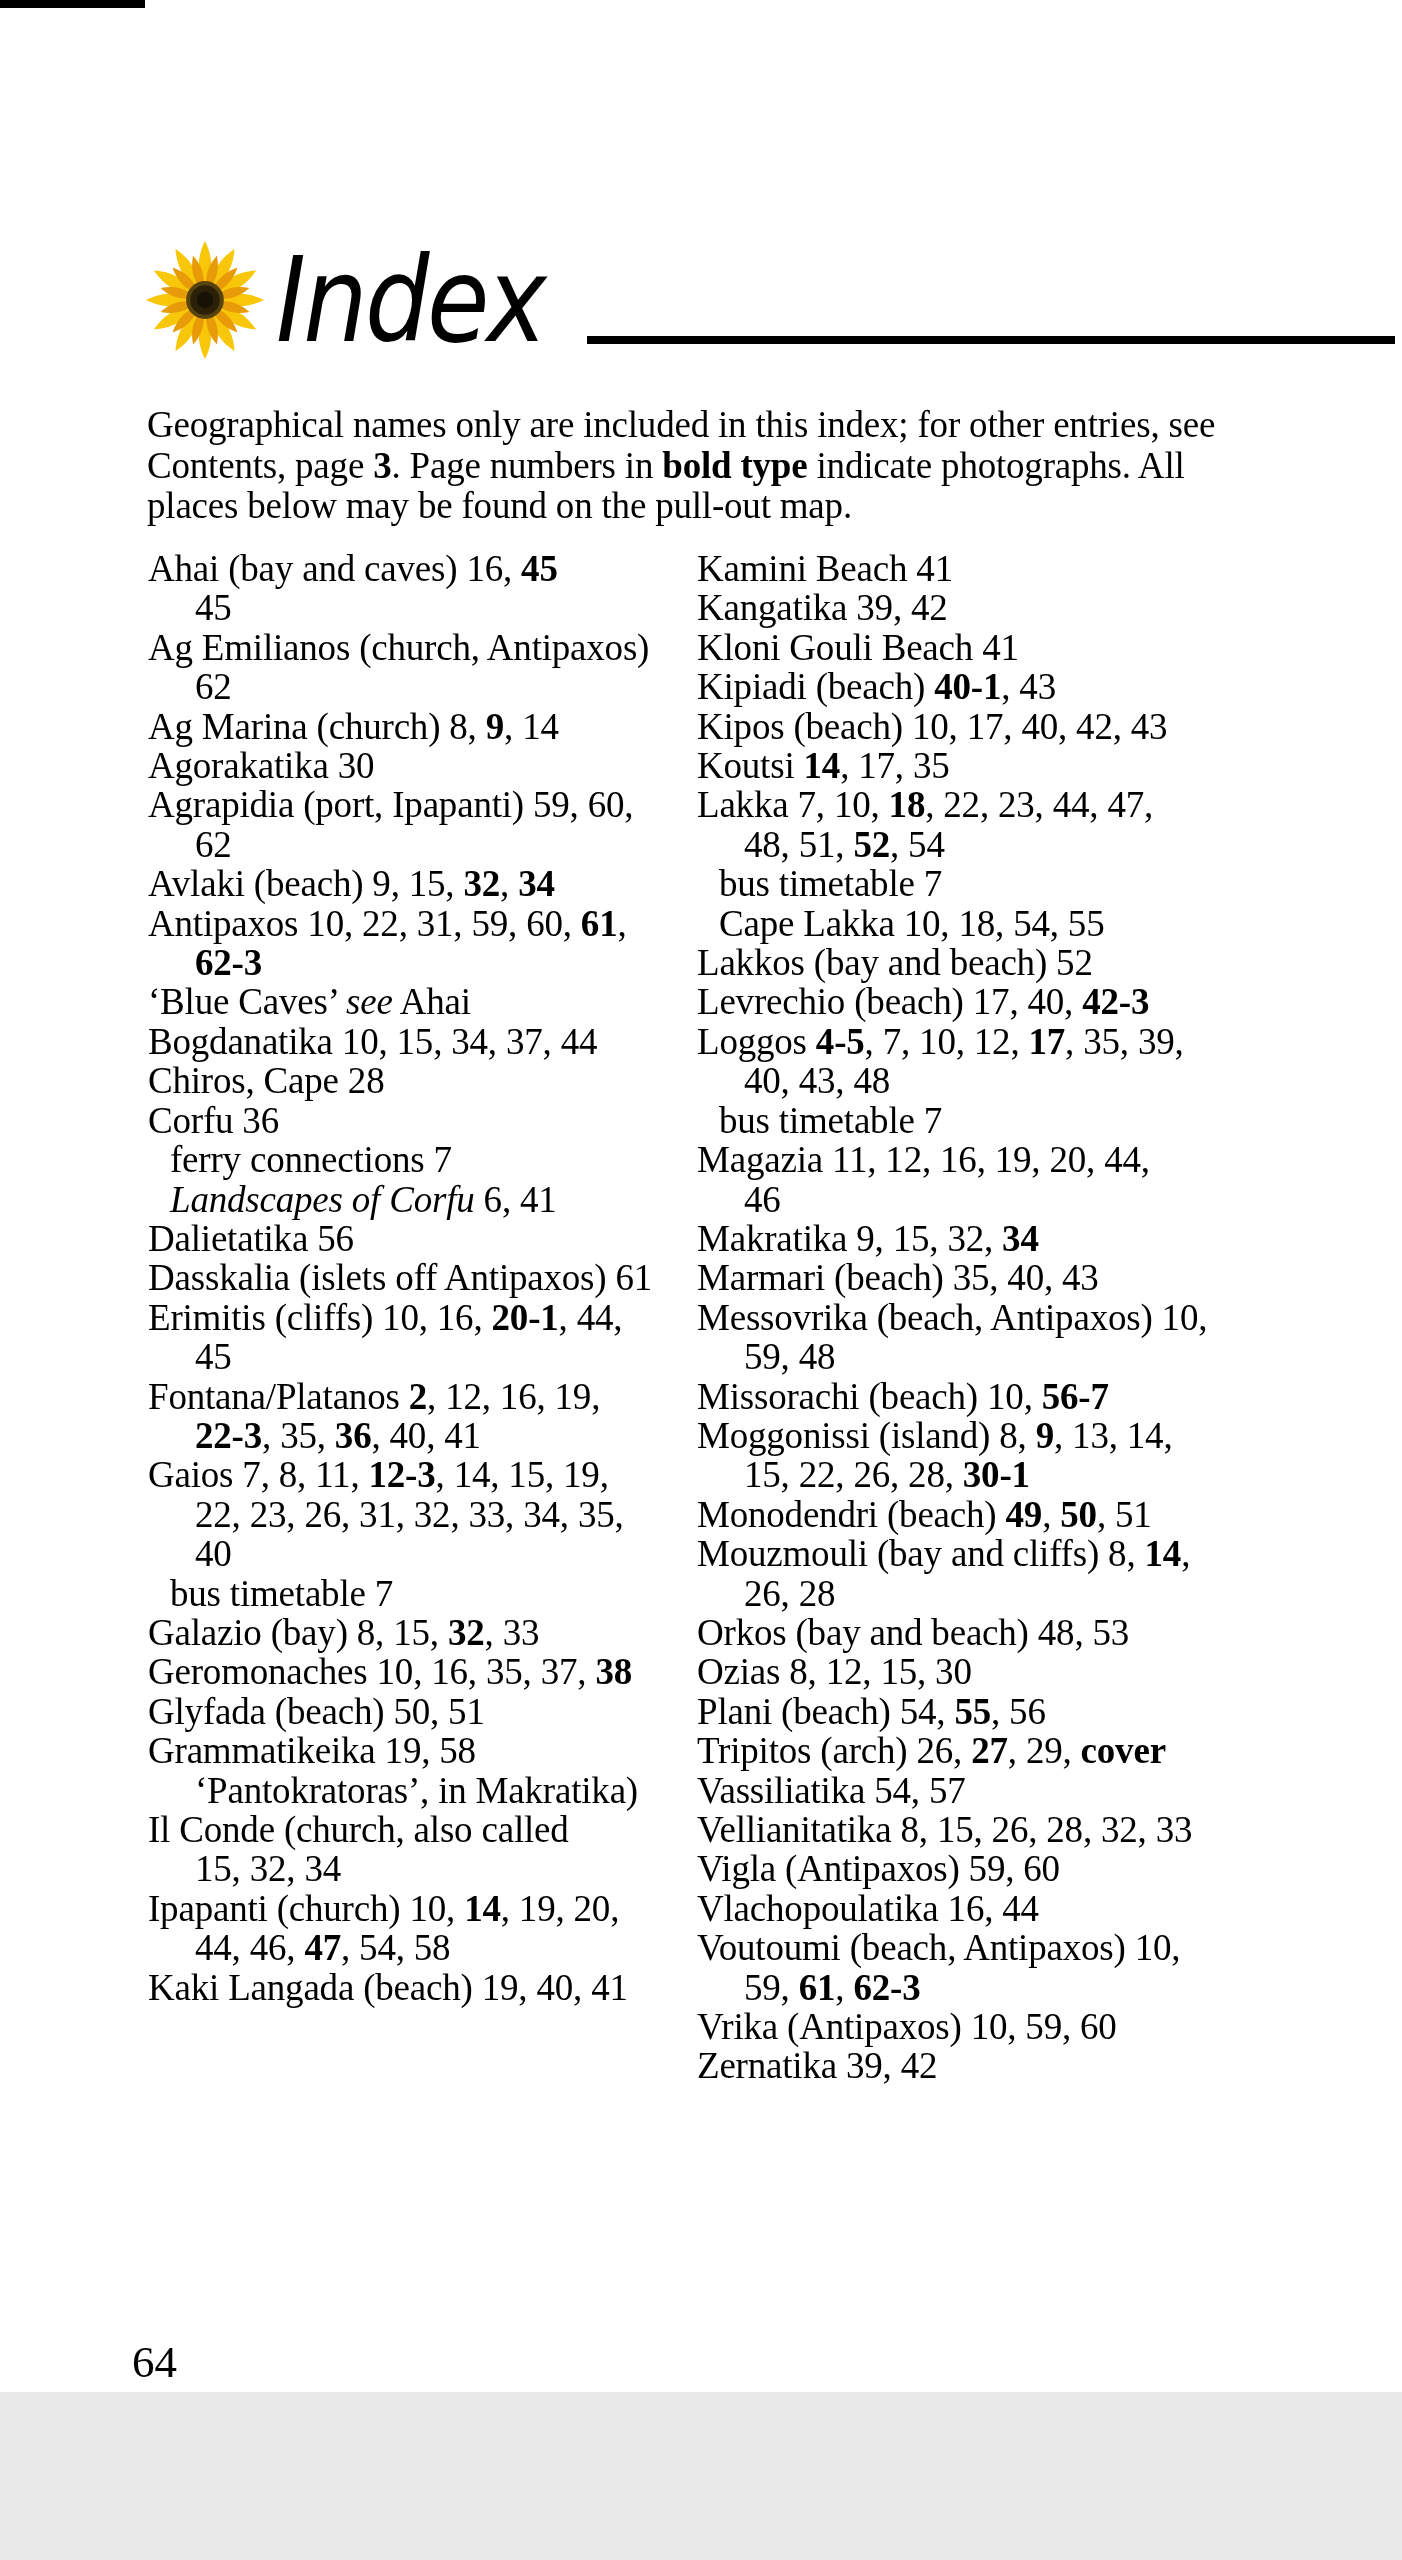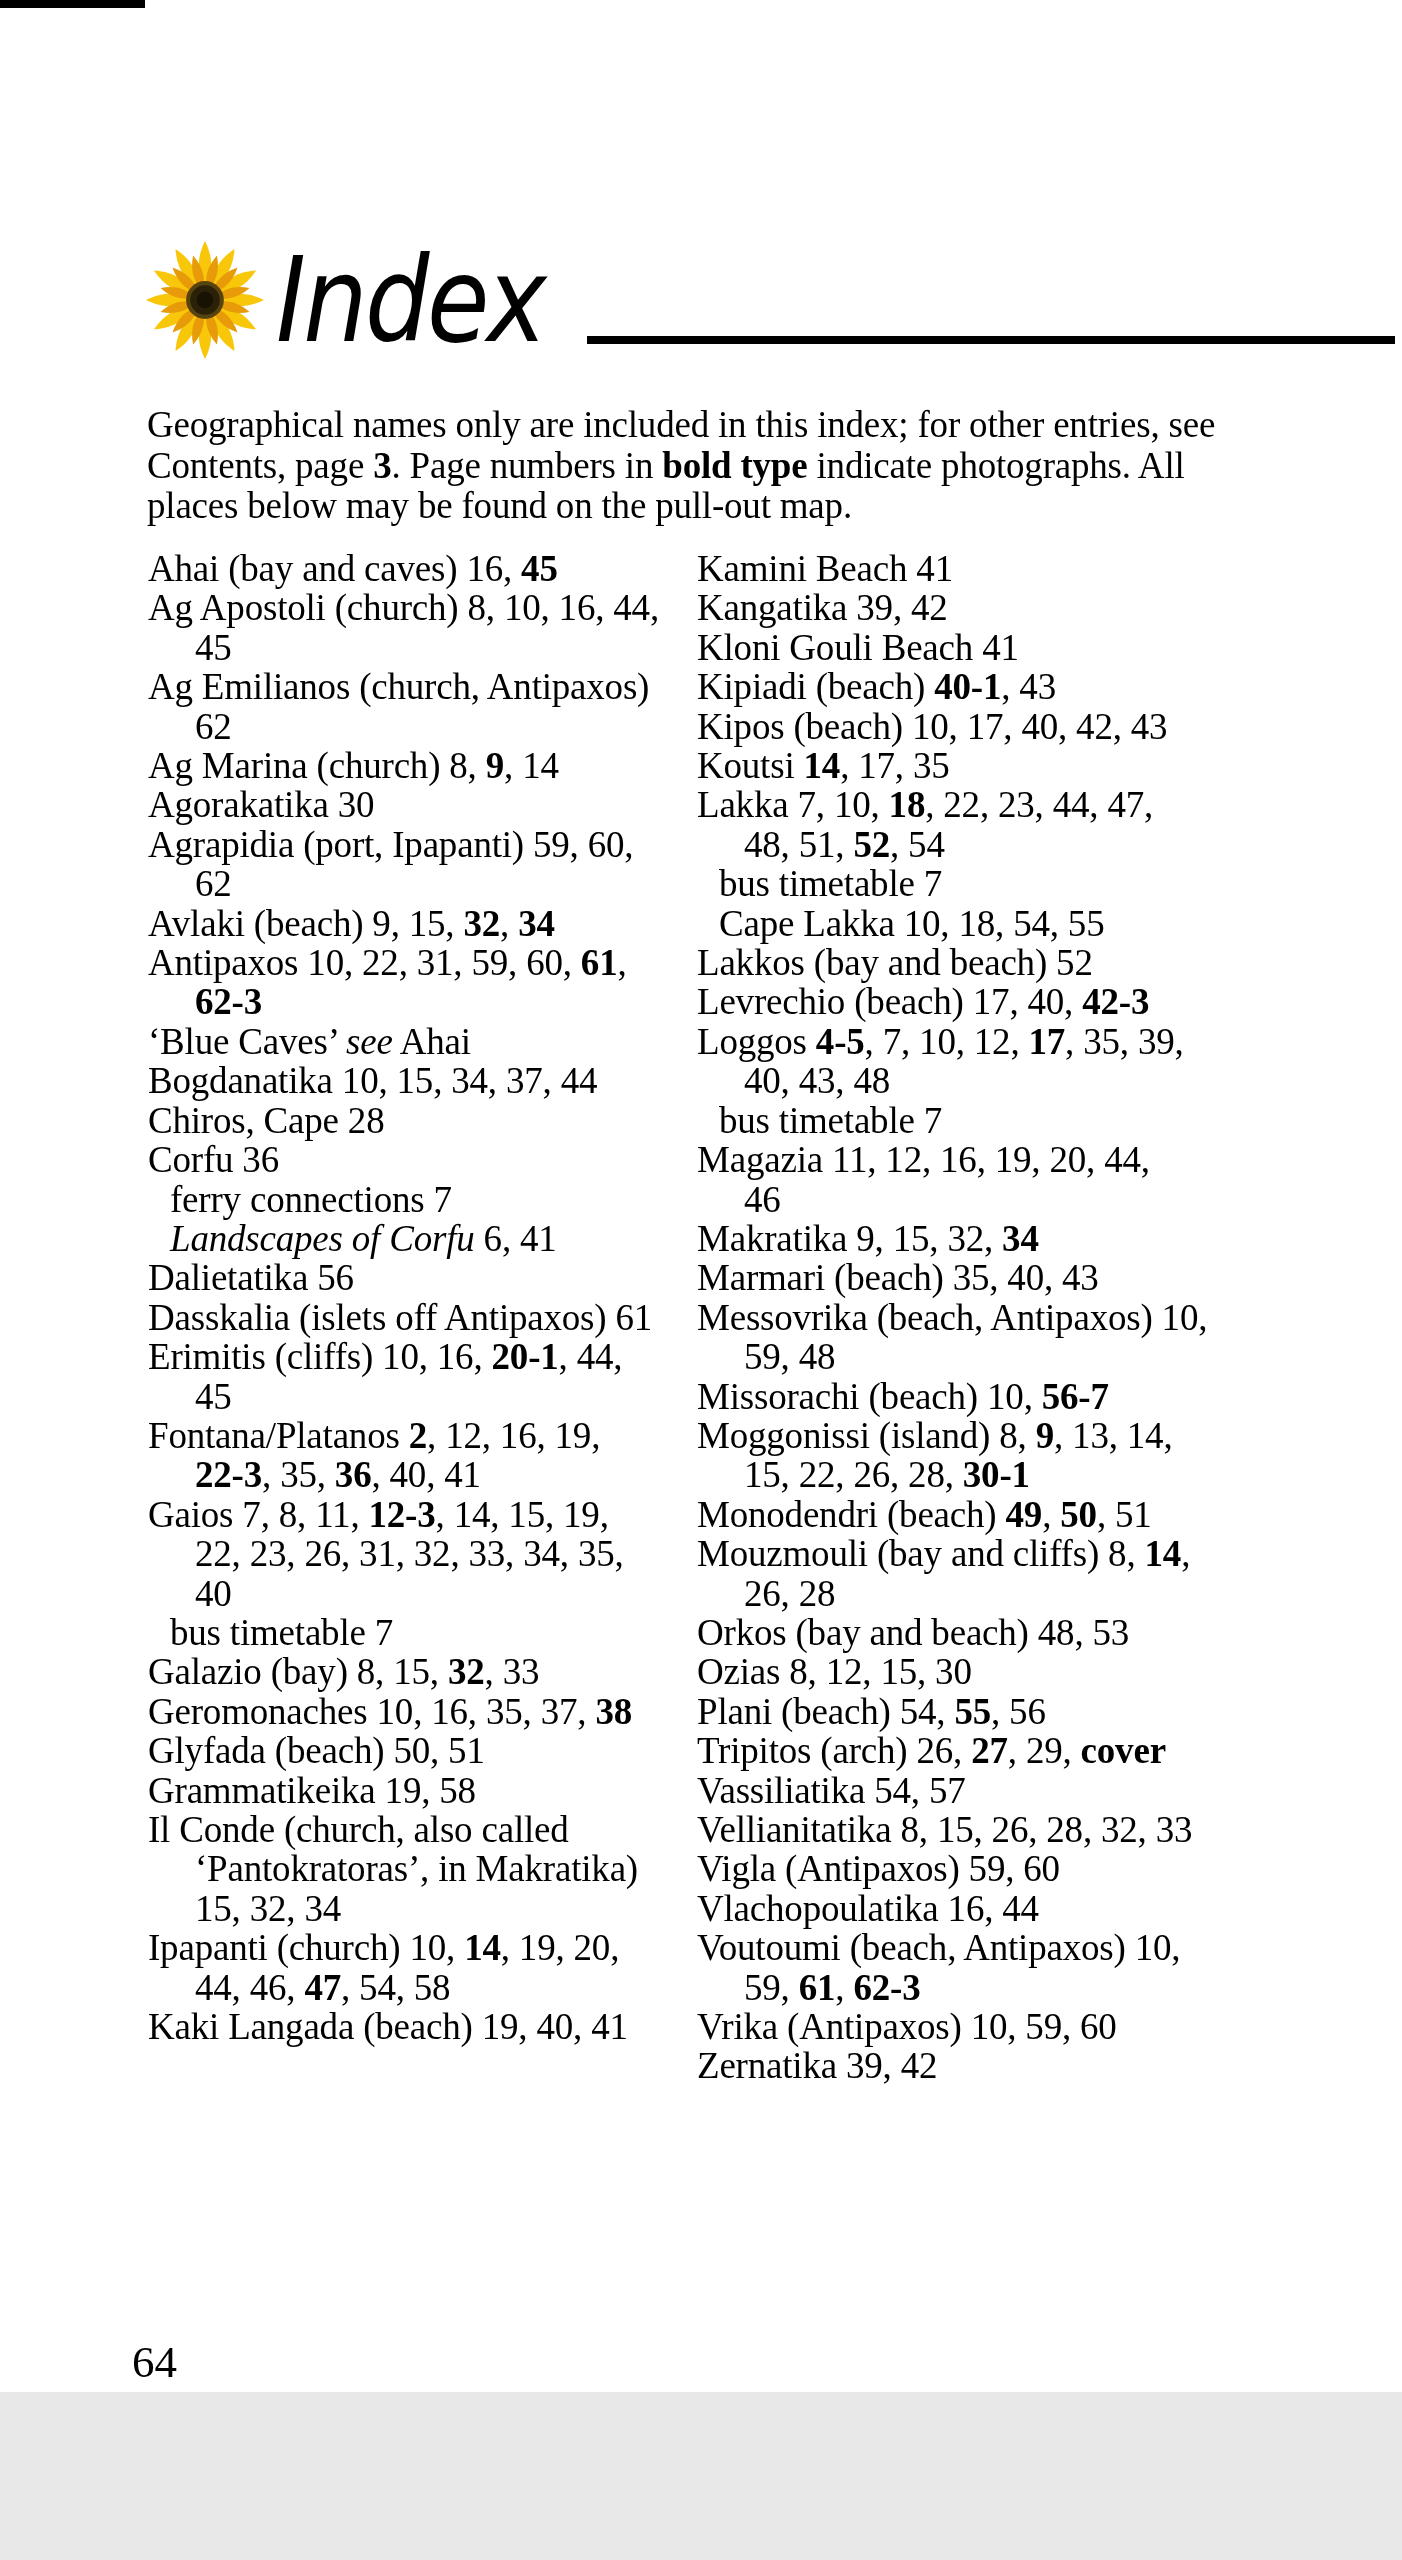--- a/index.html
+++ b/index.html
@@ -93,21 +93,20 @@
   <div id="rule-right" class="rule"></div>
 
   <div id="intro">
       <div class="tline ind0"><span>Geographical names only are included in this index; for other entries, see</span></div>
       <div class="tline ind0"><span>Contents, page </span><span class="b">3</span><span>. Page numbers in </span><span class="b">bold type</span><span> indicate photographs. All</span></div>
       <div class="tline ind0"><span>places below may be found on the pull-out map.</span></div>
     </div>
 
   <div id="col-left" class="col">
       <div class="tline ind0"><span>Ahai (bay and caves) 16, </span><span class="b">45</span></div>
-      <div class="tline ind0"><span>Ag Apostoli (church) 8, 10, 16, 44,</span></div>
       <div class="tline ind2"><span>45</span></div>
       <div class="tline ind0"><span>Ag Emilianos (church, Antipaxos)</span></div>
       <div class="tline ind2"><span>62</span></div>
       <div class="tline ind0"><span>Ag Marina (church) 8, </span><span class="b">9</span><span>, 14</span></div>
       <div class="tline ind0"><span>Agorakatika 30</span></div>
       <div class="tline ind0"><span>Agrapidia (port, Ipapanti) 59, 60,</span></div>
       <div class="tline ind2"><span>62</span></div>
       <div class="tline ind0"><span>Avlaki (beach) 9, 15, </span><span class="b">32</span><span>, </span><span class="b">34</span></div>
       <div class="tline ind0"><span>Antipaxos 10, 22, 31, 59, 60, </span><span class="b">61</span><span>,</span></div>
       <div class="tline ind2"><span class="b">62-3</span></div>
@@ -124,22 +123,22 @@
       <div class="tline ind0"><span>Fontana/Platanos </span><span class="b">2</span><span>, 12, 16, 19,</span></div>
       <div class="tline ind2"><span class="b">22-3</span><span>, 35, </span><span class="b">36</span><span>, 40, 41</span></div>
       <div class="tline ind0"><span>Gaios 7, 8, 11, </span><span class="b">12-3</span><span>, 14, 15, 19,</span></div>
       <div class="tline ind2"><span>22, 23, 26, 31, 32, 33, 34, 35,</span></div>
       <div class="tline ind2"><span>40</span></div>
       <div class="tline ind1"><span>bus timetable 7</span></div>
       <div class="tline ind0"><span>Galazio (bay) 8, 15, </span><span class="b">32</span><span>, 33</span></div>
       <div class="tline ind0"><span>Geromonaches 10, 16, 35, 37, </span><span class="b">38</span></div>
       <div class="tline ind0"><span>Glyfada (beach) 50, 51</span></div>
       <div class="tline ind0"><span>Grammatikeika 19, 58</span></div>
+      <div class="tline ind2"><span>‘Pantokratoras’, in Makratika)</span></div>
       <div class="tline ind0"><span>Il Conde (church, also called</span></div>
-      <div class="tline ind2"><span>‘Pantokratoras’, in Makratika)</span></div>
       <div class="tline ind2"><span>15, 32, 34</span></div>
       <div class="tline ind0"><span>Ipapanti (church) 10, </span><span class="b">14</span><span>, 19, 20,</span></div>
       <div class="tline ind2"><span>44, 46, </span><span class="b">47</span><span>, 54, 58</span></div>
       <div class="tline ind0"><span>Kaki Langada (beach) 19, 40, 41</span></div>
     </div>
   <div id="col-right" class="col">
       <div class="tline ind0"><span>Kamini Beach 41</span></div>
       <div class="tline ind0"><span>Kangatika 39, 42</span></div>
       <div class="tline ind0"><span>Kloni Gouli Beach 41</span></div>
       <div class="tline ind0"><span>Kipiadi (beach) </span><span class="b">40-1</span><span>, 43</span></div>

